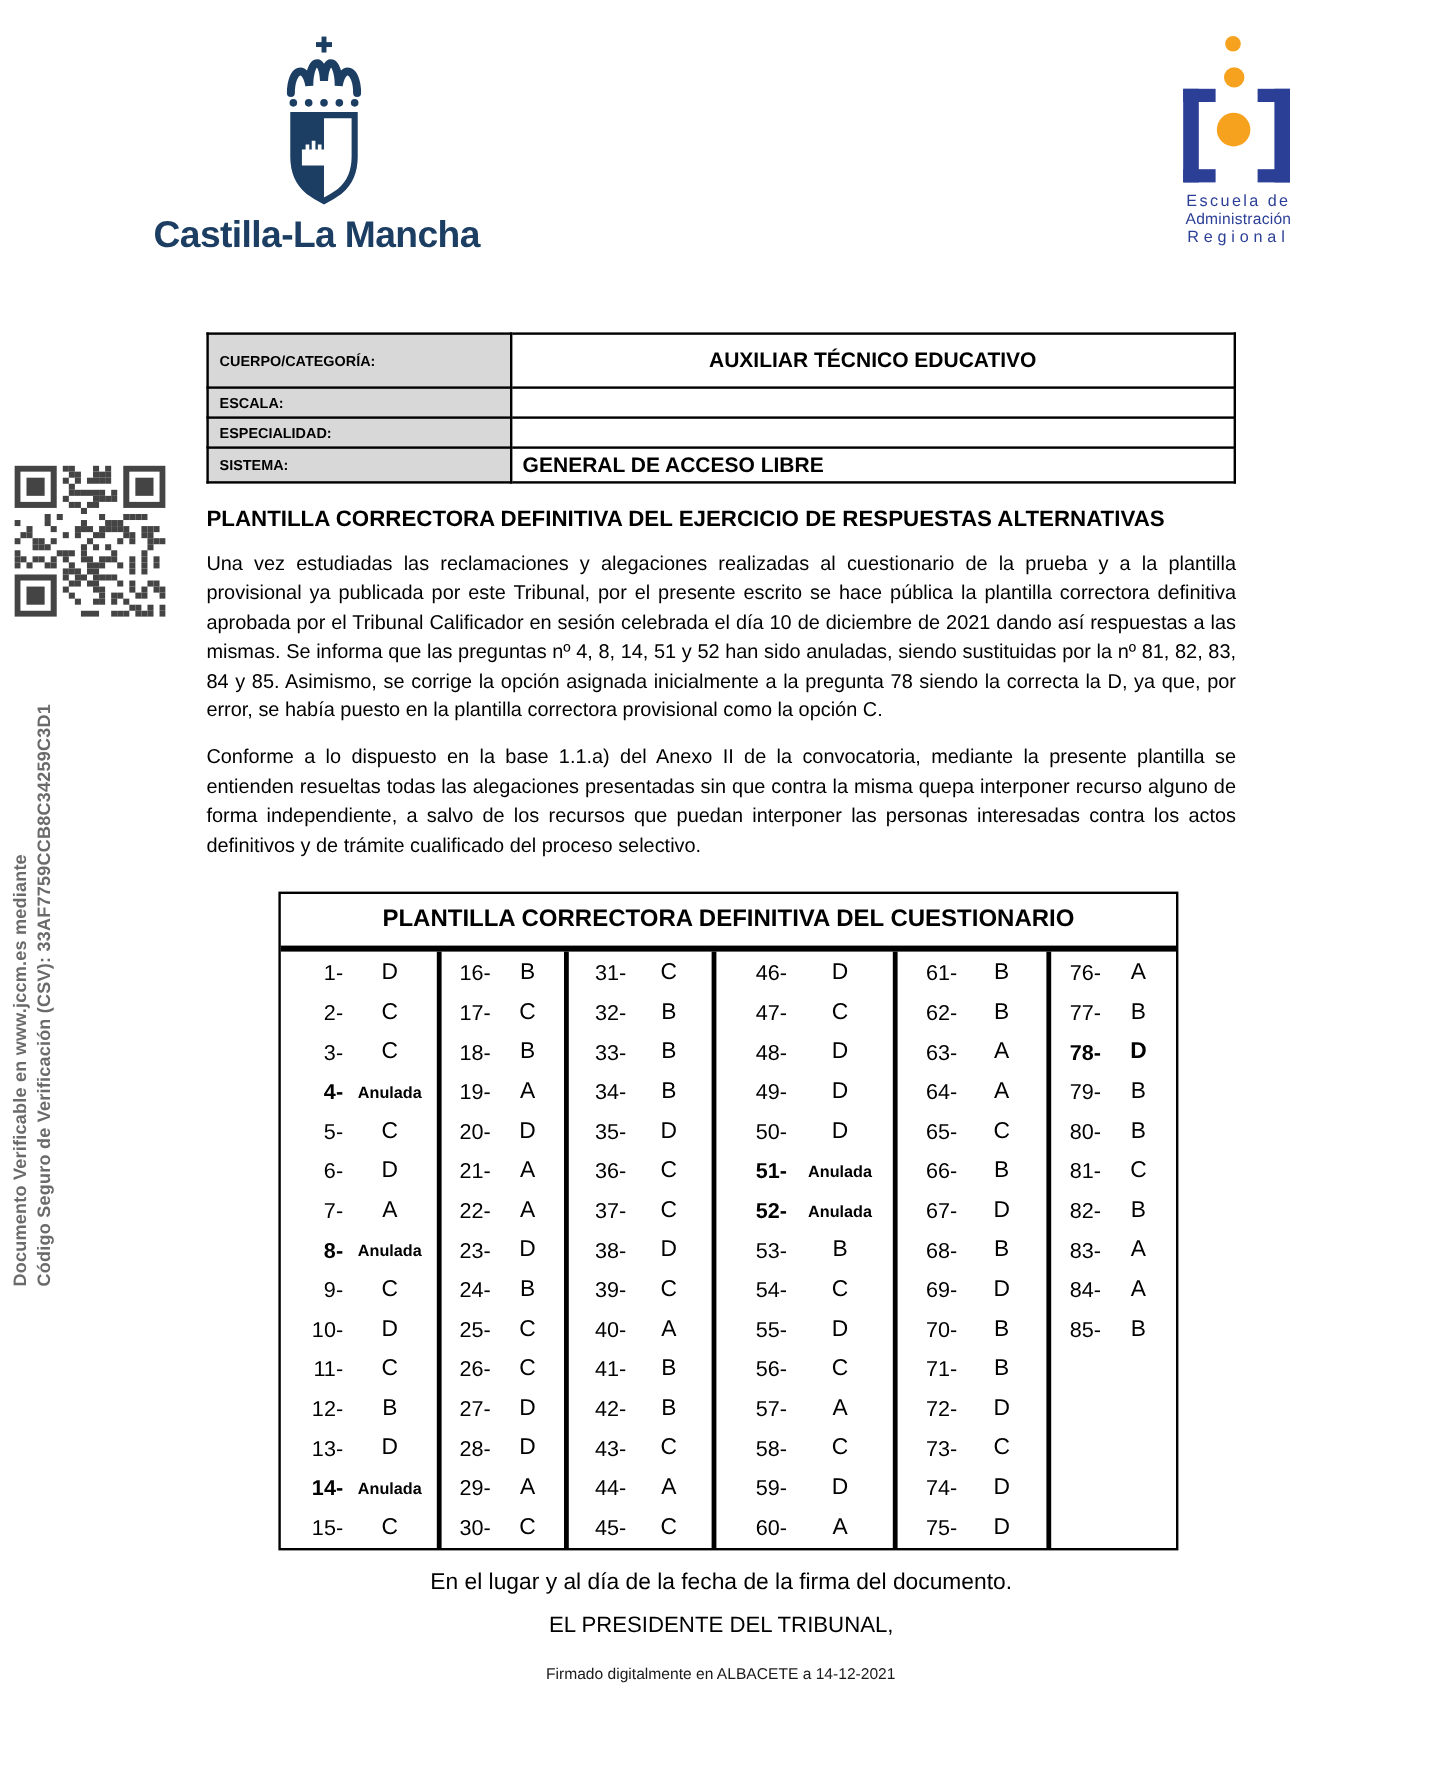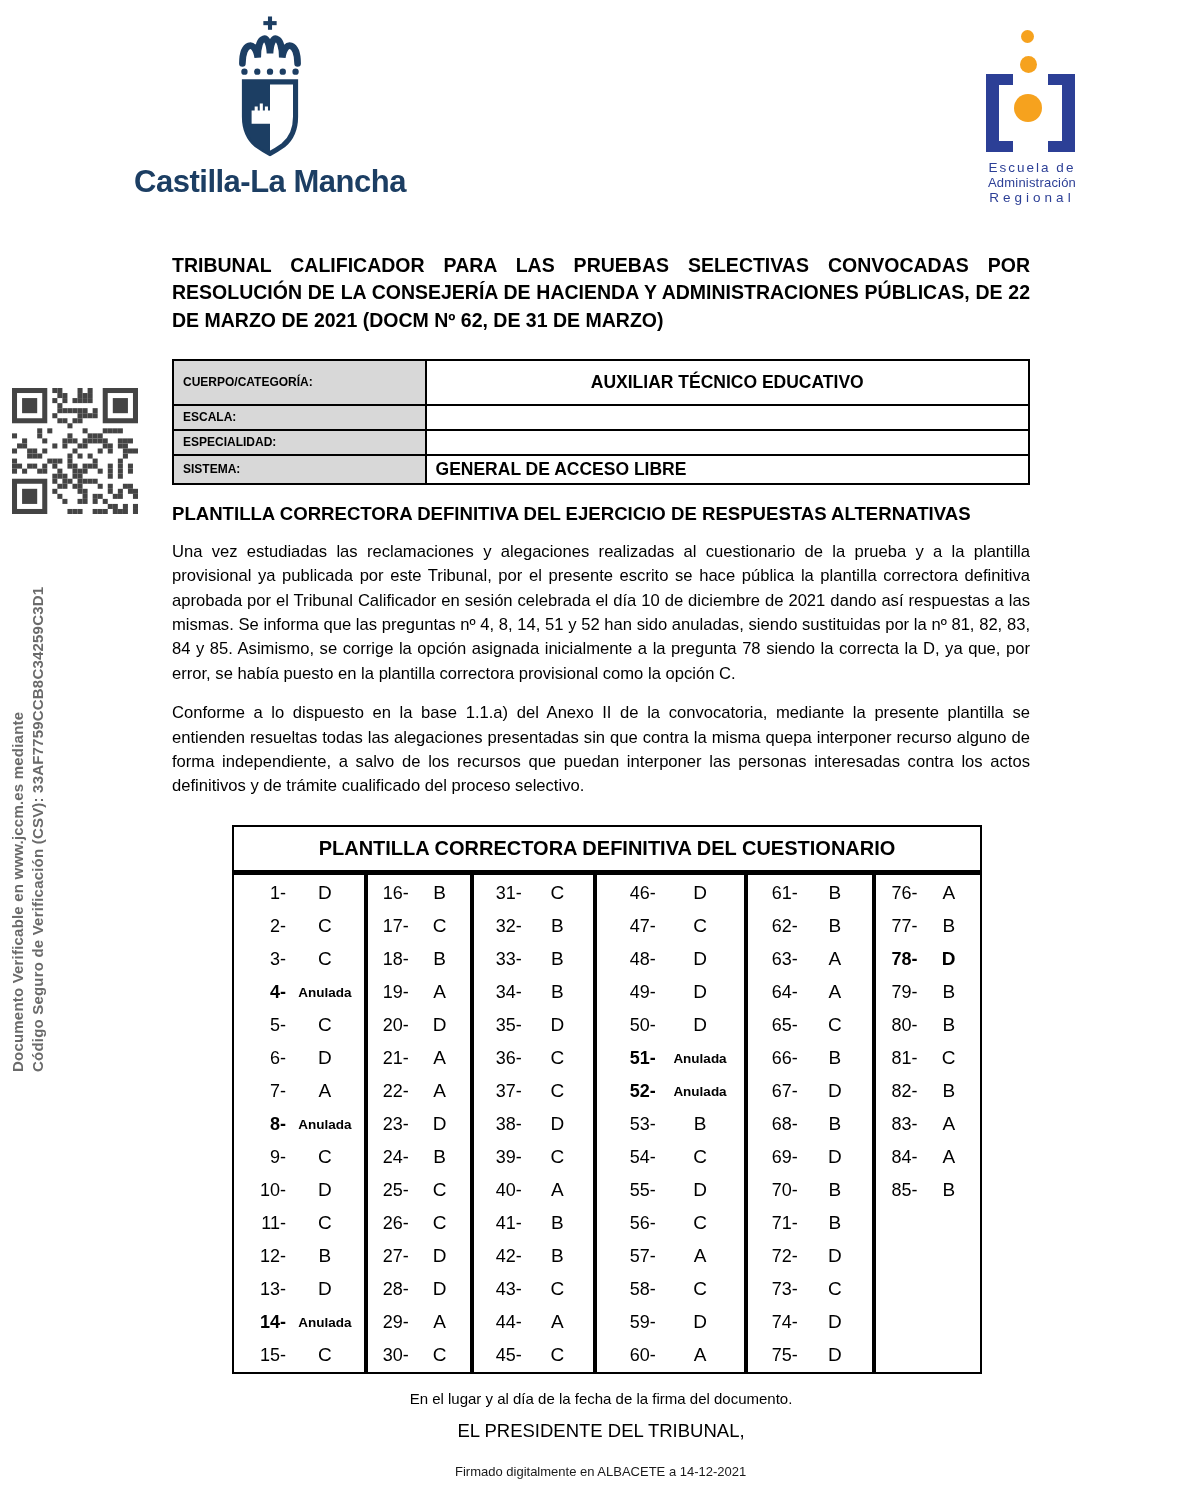--- a/index.html
+++ b/index.html
@@ -14,21 +14,21 @@
   
   .csv-block{
     position:absolute;left:8px;top:1072px;
     transform:rotate(-90deg);transform-origin:top left;
     white-space:nowrap;color:var(--side-gray);
     font-size:15px;font-weight:700;line-height:20px;letter-spacing:.2px;
   }
   .qr{position:absolute;left:12px;top:388px;width:126px;height:126px;}
 
   
-  .clm-logo{position:absolute;left:128px;top:14px;width:284px;text-align:center;}
+  .clm-logo{position:absolute;left:128px;top:28px;width:284px;}
   .clm-logo svg{display:block;margin:0 auto;}
   .clm-text{margin-top:6px;font-size:31px;font-weight:700;color:var(--navy);letter-spacing:-.5px;}
 
   .ear-logo{position:absolute;left:984px;top:28px;width:96px;}
   .ear-marks{position:relative;width:96px;height:126px;}
   .ear-dot{position:absolute;border-radius:50%;background:var(--orange);}
   .ear-dot.small{left:37px;top:2px;width:13px;height:13px;}
   .ear-dot.medium{left:36px;top:28px;width:17px;height:17px;}
   .ear-dot.large{left:30px;top:66px;width:28px;height:28px;}
   .bracket{position:absolute;top:46px;height:78px;width:27px;border:0 solid var(--ear-blue);}
@@ -66,21 +66,21 @@
   .at-col:nth-child(4){flex:0 0 20.3%;}
   .at-col:nth-child(5){flex:0 0 17.1%;}
   .at-col:nth-child(6){flex:0 0 14.5%;}
   .at-row{height:33px;display:flex;align-items:center;}
   .at-row .q{width:40%;text-align:right;font-size:18px;}
   .at-row .a{flex:1;text-align:center;font-size:19px;}
   .at-row .a.sm{font-size:13.5px;}
   .at-row .b{font-weight:700;}
 
   
-  .f-place{margin-top:16px;text-align:center;font-size:15px;}
+  .f-place{margin-top:16px;text-align:center;font-size:19px;}
   .f-president{margin-top:13px;text-align:center;font-size:18.5px;font-weight:400;}
   .signature{margin:20px 0 0 283px;font-size:13px;line-height:1.6;color:#1a1a1a;}
 </style>
 </head>
 <body>
 
 <div class="page">
 
   <div class="qr"><svg width="126" height="126" viewBox="0 0 125 125" fill="var(--qr)">
         <rect x="40" y="0" width="5" height="5"></rect>
@@ -301,21 +301,20 @@
     </div>
     <div class="ear-text">
       <div>Escuela de</div>
       <div>Administración</div>
       <div>Regional</div>
     </div>
   </div>
 
   <div class="content">
 
-    <div class="doc-title">TRIBUNAL CALIFICADOR PARA LAS PRUEBAS SELECTIVAS CONVOCADAS POR RESOLUCIÓN DE LA CONSEJERÍA DE HACIENDA Y ADMINISTRACIONES PÚBLICAS, DE 22 DE MARZO DE 2021 (DOCM Nº 62, DE 31 DE MARZO)</div>
 
     <table class="info">
       <tbody>
           <tr class="tall">
         <td class="lbl">CUERPO/CATEGORÍA:</td>
         <td class="val center">AUXILIAR TÉCNICO EDUCATIVO</td>
       </tr>
       <tr class="short">
         <td class="lbl">ESCALA:</td>
         <td class="val"></td>

